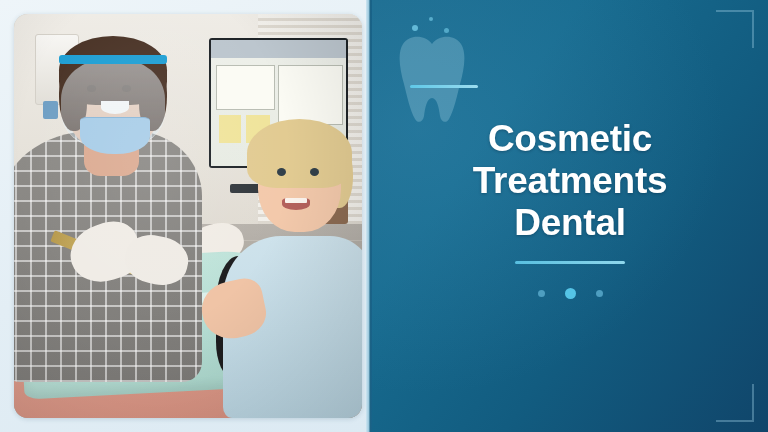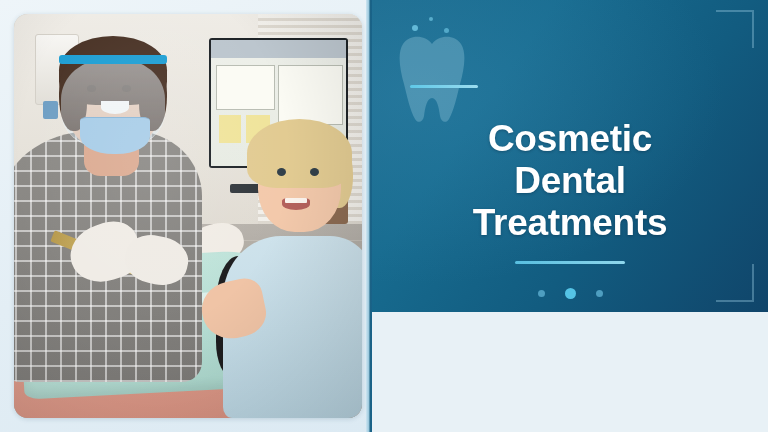--- a/index.html
+++ b/index.html
@@ -264,21 +264,21 @@
 
   
   .divider-accent{
     position:absolute; left:366px; top:0; width:6px; height:432px;
     background:linear-gradient(90deg,#cfe6f2 0%, #9cc9de 45%, #1d6384 70%, #17628a 100%);
   }
 
   
   .right-panel{
     position:absolute; left:372px; top:0;
-    width:396px; height:312px;
+    width:396px; height:432px;
     background:
       radial-gradient(ellipse at 12% 30%, rgba(70,150,190,.28) 0%, rgba(70,150,190,0) 62%),
       linear-gradient(125deg,#1b6b8e 0%, #176b8f 30%, #125c80 62%, #10456a 100%);
     overflow:hidden;
   }
 
   
   .tooth-icon{
     position:absolute; left:26px; top:34px; width:68px; height:88px;
     opacity:.30;
@@ -435,22 +435,22 @@
     <div class="spark s1"></div>
     <div class="spark s2"></div>
     <div class="spark s3"></div>
 
     <div class="corner corner-tr"></div>
     <div class="corner corner-br"></div>
 
     <div class="text-block">
       <h1 class="title">
         <span class="title-line">Cosmetic</span>
+        <span class="title-line">Treatments</span>
         <span class="title-line">Dental</span>
-        <span class="title-line">Treatments</span>
       </h1>
 
       <div class="rule"></div>
 
 
       <div class="dots">
         <span class="dot"></span>
         <span class="dot active"></span>
         <span class="dot"></span>
       </div>

